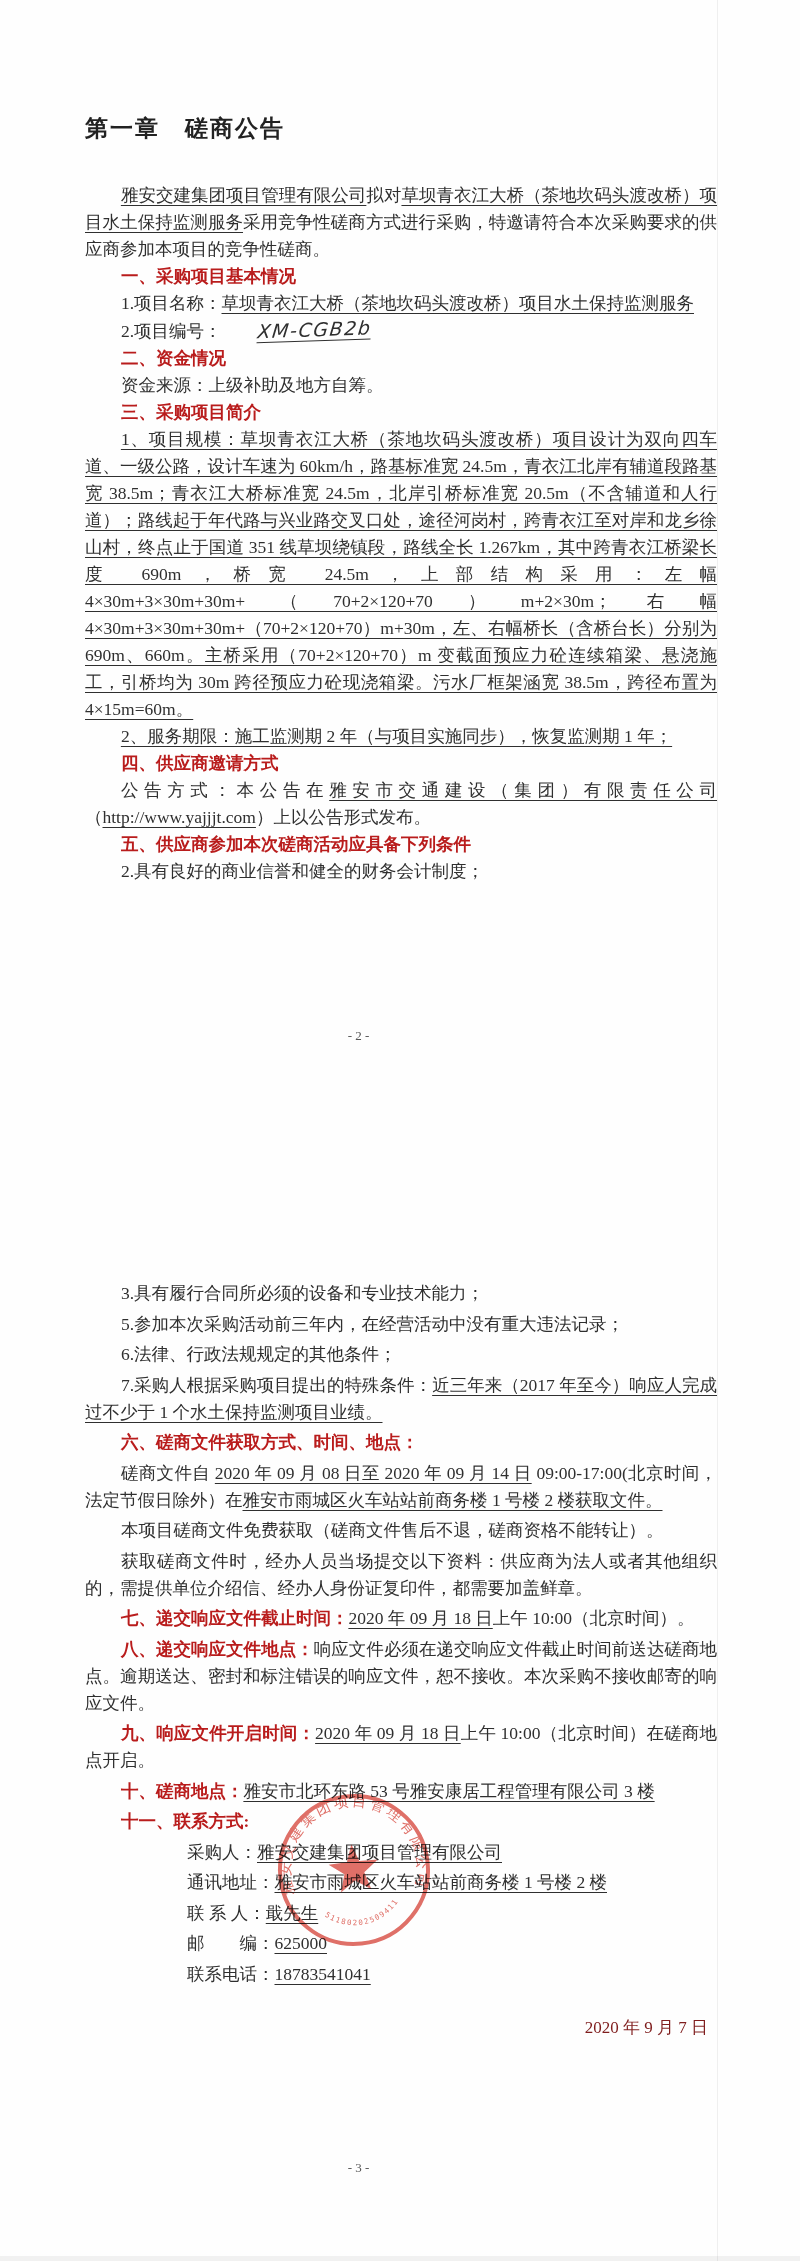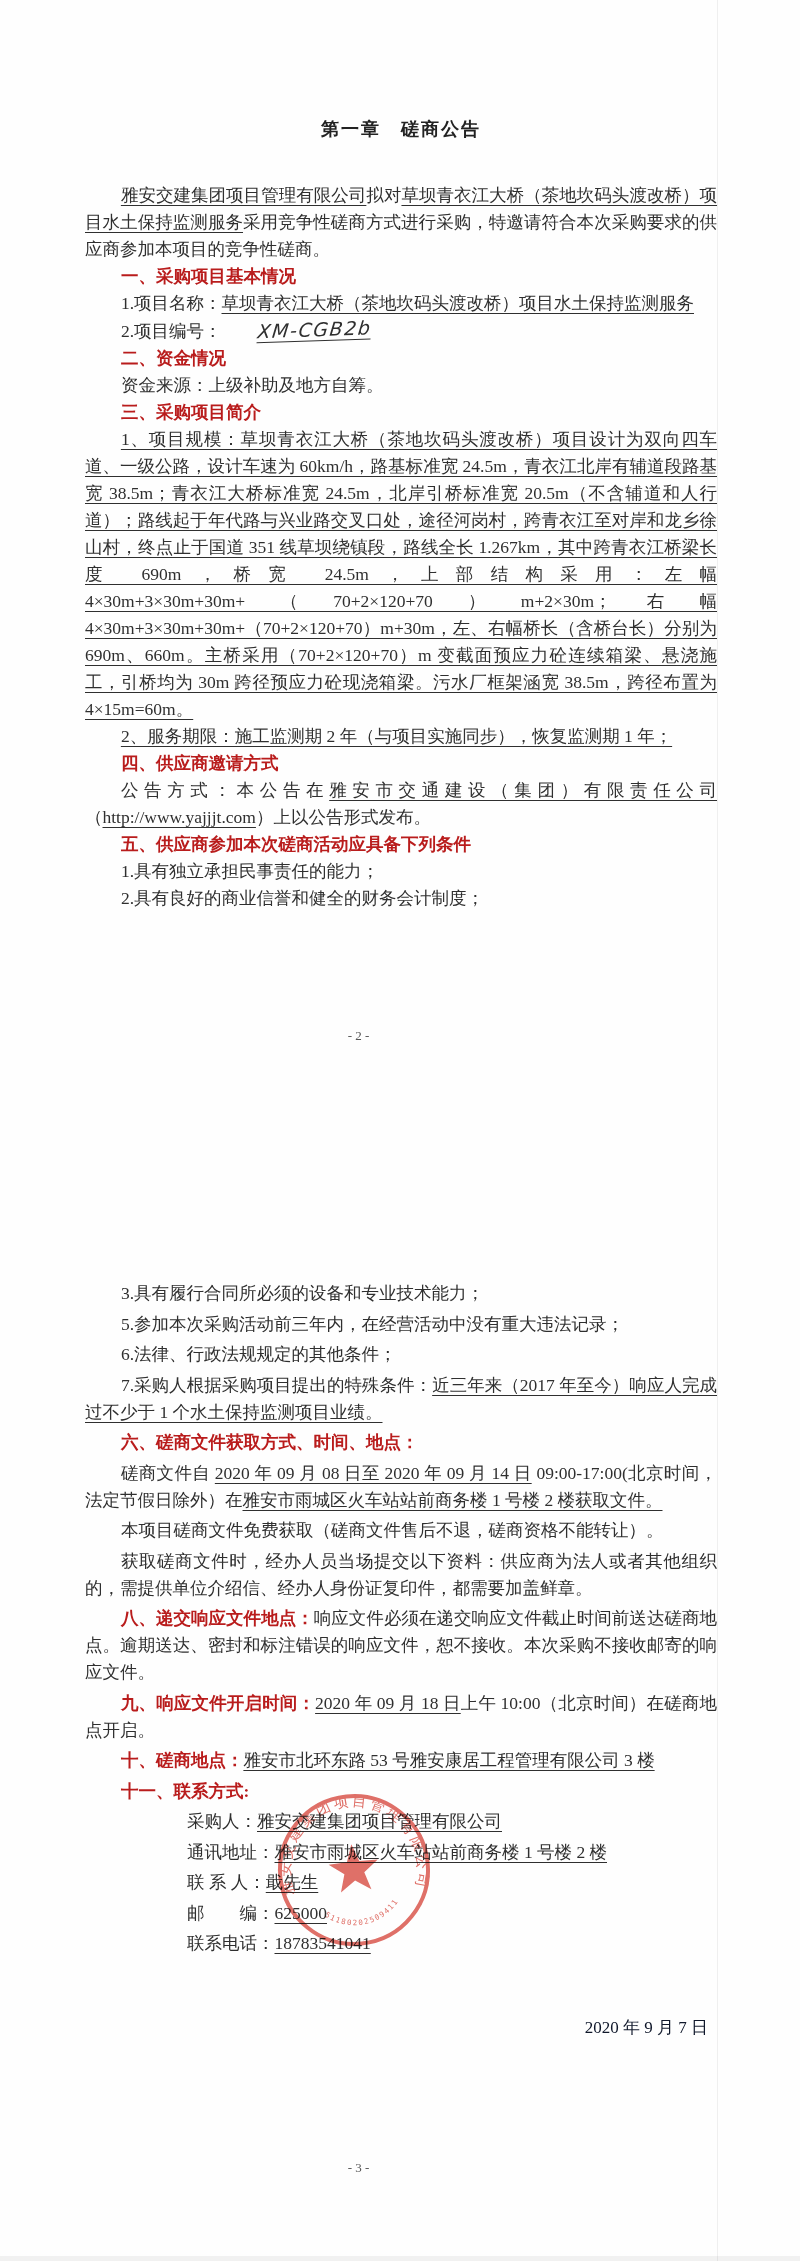--- a/index.html
+++ b/index.html
@@ -12,36 +12,36 @@
   .scan-edge-right{position:absolute;left:717px;top:0;width:1px;height:2261px;background:rgba(0,0,0,0.06);}
   .scan-strip-bottom{position:absolute;left:0;bottom:0;width:800px;height:5px;background:rgba(0,0,0,0.05);}
   .col{
     position:absolute;left:85px;width:632px;
     font-size:17.5px;line-height:27px;text-align:justify;
   }
   .page-2{top:112px;}
   .page-3{top:1280px;}
   .page-3 .blk{margin-bottom:3.5px;}
   .blk.title{
-    font-size:18px;font-weight:bold;line-height:34px;text-align:center;text-indent:0;
+    font-size:23px;font-weight:bold;line-height:34px;text-indent:0;
     letter-spacing:2px;color:#222;margin-bottom:36px;
   }
   .blk.heading{font-weight:bold;color:#222;text-indent:2.05em;}
   .blk.para{text-indent:2.05em;}
   .blk.contact{padding-left:102px;text-indent:0;}
   .u{text-decoration:underline;text-underline-offset:4px;text-decoration-thickness:1px;}
   .b{font-weight:bold;color:#b91c1c;}
   .hw{
     font-family:"DejaVu Sans",sans-serif;font-style:italic;font-size:19px;
     letter-spacing:1.5px;display:inline-block;transform:skewX(-8deg) rotate(-2deg);
   }
   .pagenum{position:absolute;left:0;width:717px;text-align:center;font-size:13px;color:#555;}
   #pagenum2{top:1028px;}
   #pagenum3{top:2160px;}
-  .doc-date{position:absolute;right:92px;top:2016px;font-size:17px;color:#0f172a;}
+  .doc-date{position:absolute;right:92px;top:2016px;font-size:17px;color:#7f1d1d;}
   .seal{
     position:absolute;left:270px;top:1786px;width:168px;height:168px;
     opacity:0.8;mix-blend-mode:multiply;transform:rotate(-6deg);
   }
 </style>
 </head>
 <body>
 
 <div class="scan-edge-right"></div>
 <div class="scan-strip-bottom"></div>
@@ -54,32 +54,32 @@
       <div class="blk para"><span>1.项目名称：</span><span class="u">草坝青衣江大桥（茶地坎码头渡改桥）项目水土保持监测服务</span></div>
       <div class="blk para"><span>2.项目编号：</span><span class="u hw">XM-CGB2b</span></div>
       <div class="blk heading"><span class="b">二、资金情况</span></div>
       <div class="blk para"><span>资金来源：上级补助及地方自筹。</span></div>
       <div class="blk heading"><span class="b">三、采购项目简介</span></div>
       <div class="blk para"><span class="u">1、项目规模：草坝青衣江大桥（茶地坎码头渡改桥）项目设计为双向四车道、一级公路，设计车速为 60km/h，路基标准宽 24.5m，青衣江北岸有辅道段路基宽 38.5m；青衣江大桥标准宽 24.5m，北岸引桥标准宽 20.5m（不含辅道和人行道）；路线起于年代路与兴业路交叉口处，途径河岗村，跨青衣江至对岸和龙乡徐山村，终点止于国道 351 线草坝绕镇段，路线全长 1.267km，其中跨青衣江桥梁长度 690m，桥宽 24.5m，上部结构采用：左幅 4×30m+3×30m+30m+（70+2×120+70）m+2×30m；右幅 4×30m+3×30m+30m+（70+2×120+70）m+30m，左、右幅桥长（含桥台长）分别为 690m、660m。主桥采用（70+2×120+70）m 变截面预应力砼连续箱梁、悬浇施工，引桥均为 30m 跨径预应力砼现浇箱梁。污水厂框架涵宽 38.5m，跨径布置为 4×15m=60m。</span></div>
       <div class="blk para"><span class="u">2、服务期限：施工监测期 2 年（与项目实施同步），恢复监测期 1 年；</span></div>
       <div class="blk heading" style=""><span class="b">四、供应商邀请方式</span></div>
       <div class="blk para"><span>公告方式：本公告在</span><span class="u">雅安市交通建设（集团）有限责任公司</span><span>（</span><span class="u">http://www.yajjjt.com</span><span>）上以公告形式发布。</span></div>
       <div class="blk heading"><span class="b">五、供应商参加本次磋商活动应具备下列条件</span></div>
-      <div class="blk para"><span>1.具有独立承担民事责任的能力；</span></div>
       <div class="blk para"><span>2.具有良好的商业信誉和健全的财务会计制度；</span></div>
     </div>
     <div class="col page-3">
       <div class="blk para"><span>3.具有履行合同所必须的设备和专业技术能力；</span></div>
       <div class="blk para"><span>5.参加本次采购活动前三年内，在经营活动中没有重大违法记录；</span></div>
       <div class="blk para"><span>6.法律、行政法规规定的其他条件；</span></div>
       <div class="blk para"><span>7.采购人根据采购项目提出的特殊条件：</span><span class="u">近三年来（2017 年至今）响应人完成过不少于 1 个水土保持监测项目业绩。</span></div>
       <div class="blk heading"><span class="b">六、磋商文件获取方式、时间、地点：</span></div>
       <div class="blk para"><span>磋商文件自 </span><span class="u">2020 年 09 月 08 日至 2020 年 09 月 14 日</span><span> 09:00-17:00(北京时间，法定节假日除外）在</span><span class="u">雅安市雨城区火车站站前商务楼 1 号楼 2 楼获取文件。</span></div>
       <div class="blk para"><span>本项目磋商文件免费获取（磋商文件售后不退，磋商资格不能转让）。</span></div>
       <div class="blk para"><span>获取磋商文件时，经办人员当场提交以下资料：供应商为法人或者其他组织的，需提供单位介绍信、经办人身份证复印件，都需要加盖鲜章。</span></div>
+      <div class="blk para"><span class="b">七、递交响应文件截止时间：</span><span class="u">2020 年 09 月 18 日</span><span>上午 10:00（北京时间）。</span></div>
       <div class="blk para"><span class="b">八、递交响应文件地点：</span><span>响应文件必须在递交响应文件截止时间前送达磋商地点。逾期送达、密封和标注错误的响应文件，恕不接收。本次采购不接收邮寄的响应文件。</span></div>
       <div class="blk para"><span class="b">九、响应文件开启时间：</span><span class="u">2020 年 09 月 18 日</span><span>上午 10:00（北京时间）在磋商地点开启。</span></div>
       <div class="blk para"><span class="b">十、磋商地点：</span><span class="u">雅安市北环东路 53 号雅安康居工程管理有限公司 3 楼</span></div>
       <div class="blk heading"><span class="b">十一、联系方式:</span></div>
       <div class="blk contact"><span>采购人：</span><span class="u">雅安交建集团项目管理有限公司</span></div>
       <div class="blk contact"><span>通讯地址：</span><span class="u">雅安市雨城区火车站站前商务楼 1 号楼 2 楼</span></div>
       <div class="blk contact"><span>联 系 人：</span><span class="u">戢先生</span></div>
       <div class="blk contact"><span>邮　　编：</span><span class="u">625000</span></div>
       <div class="blk contact"><span>联系电话：</span><span class="u">18783541041</span></div>
     </div>

